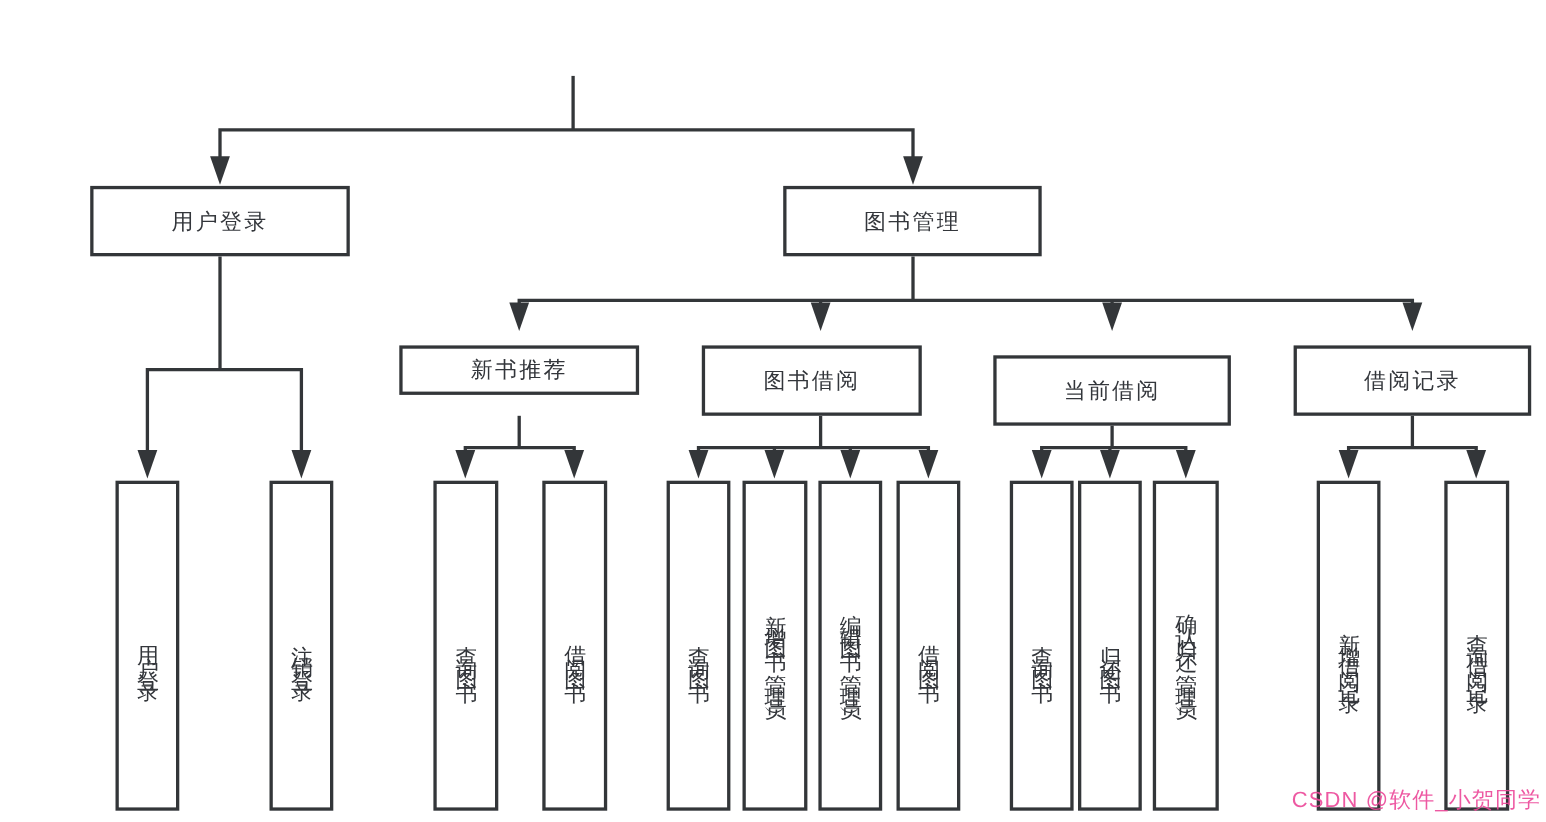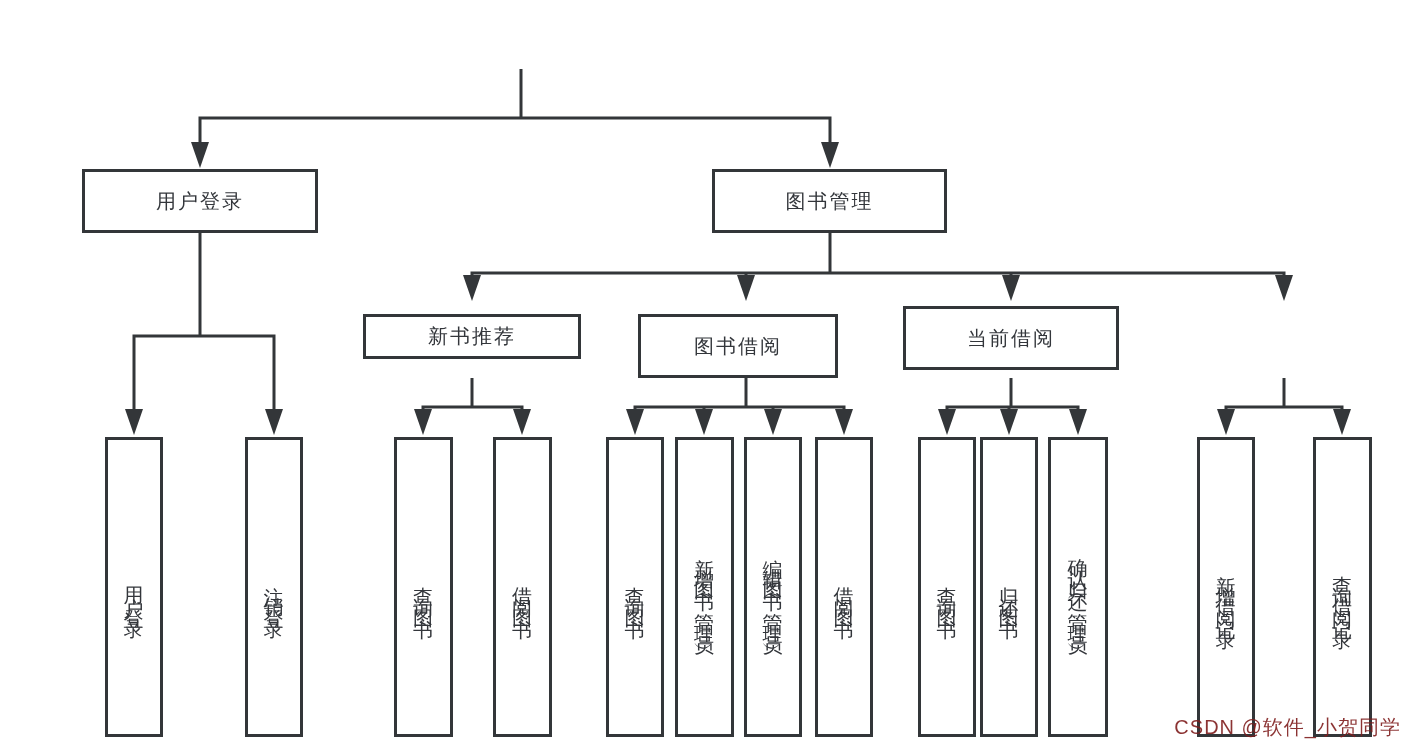--- a/index.html
+++ b/index.html
@@ -18,21 +18,21 @@
     position:absolute;box-sizing:border-box;border:3px solid #333639;background:#fff;
     display:flex;align-items:center;justify-content:center;
     font-size:20px;color:#33363b;
   }
   .vtext{
     writing-mode:vertical-lr;text-orientation:mixed;
     letter-spacing:11px;line-height:1;margin-bottom:-11px;
   }
   .watermark{
     position:absolute;right:4px;top:714px;font-size:20px;letter-spacing:1px;
-    color:#7f1d1d;opacity:.9;white-space:nowrap;
+    color:#ec4899;opacity:.9;white-space:nowrap;
   }
 </style>
 </head>
 <body>
 
 <div class="canvas">
 
   <svg class="wires" width="1405" height="747" viewBox="0 0 1405 747">
     <g fill="none" stroke="#333639" stroke-width="3">
 
@@ -92,22 +92,25 @@
   <div class="hbox" style="left:712px;top:169px;width:235px;height:64px">
     <span>图书管理</span>
   </div>
 
   <div class="hbox" style="left:363px;top:314px;width:218px;height:45px">
     <span>新书推荐</span>
   </div>
   <div class="hbox" style="left:638px;top:314px;width:200px;height:64px">
     <span>图书借阅</span>
   </div>
-  <div class="hbox" style="left:903px;top:306px;width:216px;height:64px">
+  <div class="hbox" style="left:903px;top:323px;width:216px;height:64px">
     <span>当前借阅</span>
+  </div>
+  <div class="hbox" style="left:1176px;top:314px;width:216px;height:64px">
+    <span>借阅记录</span>
   </div>
 
   <div class="vbox" style="left:105px;top:437px;width:58px;height:300px">
     <span class="vtext">用户登录</span>
   </div>
   <div class="vbox" style="left:245px;top:437px;width:58px;height:300px">
     <span class="vtext">注销登录</span>
   </div>
 
   <div class="vbox" style="left:394px;top:437px;width:59px;height:300px">

